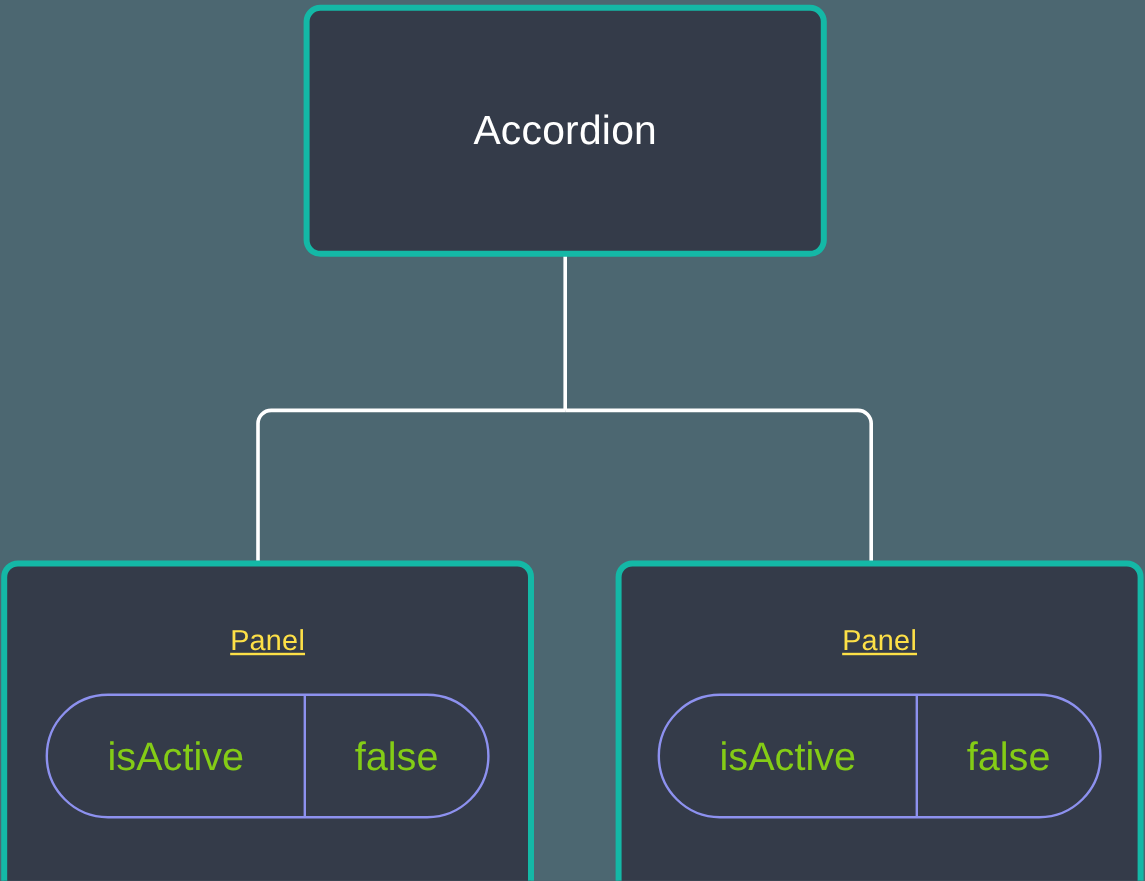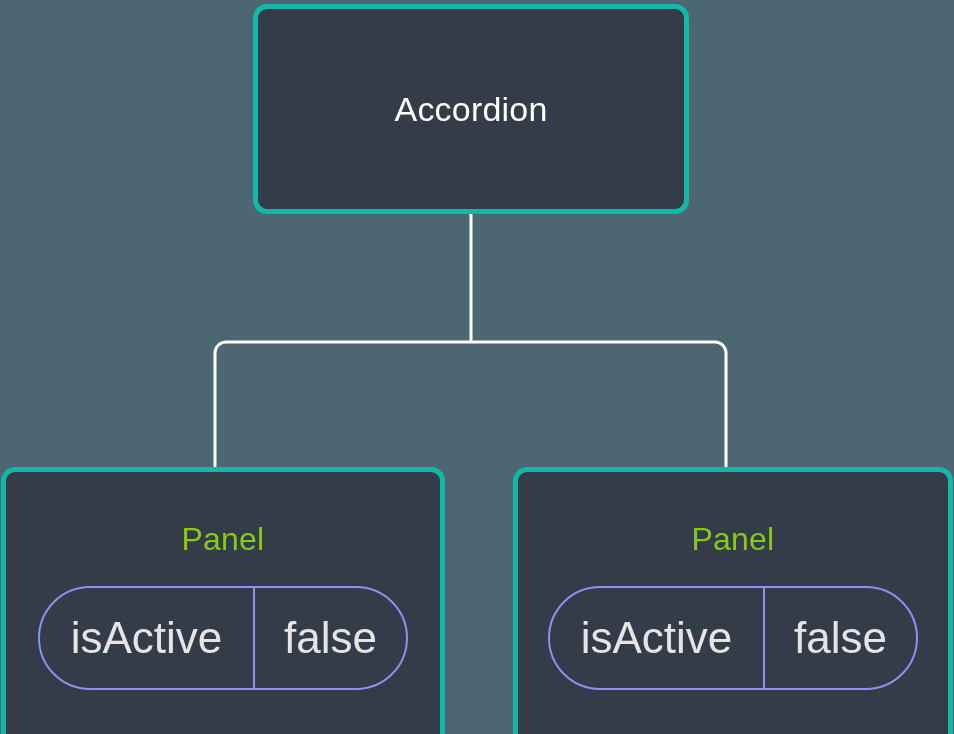--- a/index.html
+++ b/index.html
@@ -71,26 +71,27 @@
 
   .node-leaf-right {
     left: 513px;
     top: 467px;
     width: 440px;
     height: 280px;
     border-radius: 14px;
   }
 
   .node-title-leaf {
-    color: #84cc16;
-    font-size: 32px;
+    color: #fde047;
+    font-size: 24px;
     font-weight: 400;
     letter-spacing: 0.2px;
     line-height: 1;
     margin-top: 51px;
+    text-decoration: underline;
   }
 
   
   .state-pill {
     position: relative;
     box-sizing: border-box;
     margin-top: 31px;
     height: 104px;
     border: 2px solid #8d91ef;
     border-radius: 52px;
@@ -102,22 +103,22 @@
     width: 370px;
   }
   .state-pill-right {
     width: 370px;
   }
 
   .pill-cell {
     display: flex;
     align-items: center;
     justify-content: center;
-    color: #e5e5e5;
-    font-size: 44px;
+    color: #84cc16;
+    font-size: 33px;
     font-weight: 400;
     line-height: 1;
     box-sizing: border-box;
   }
   .pill-cell-key {
     width: 213px;
   }
   .pill-cell-divider {
     width: 2px;
     background: #8d91ef;

